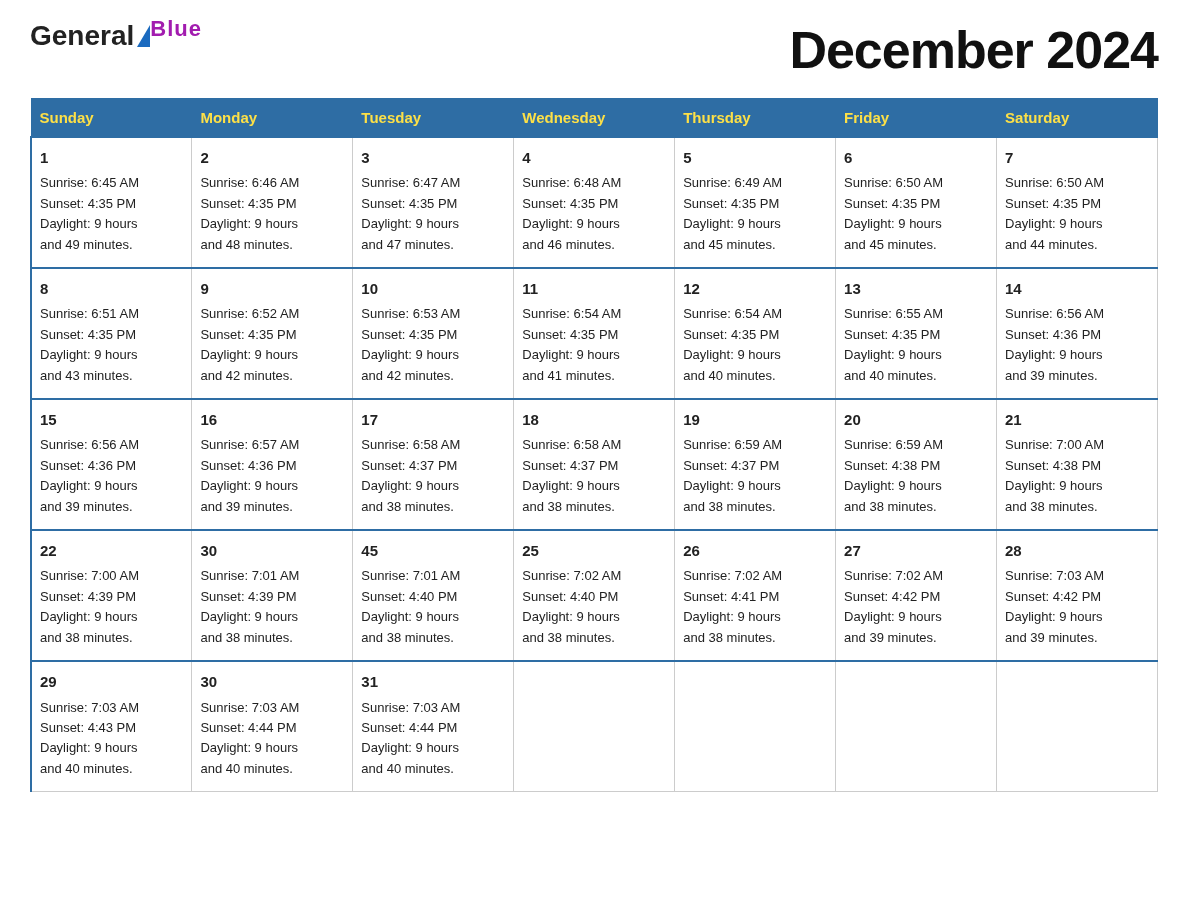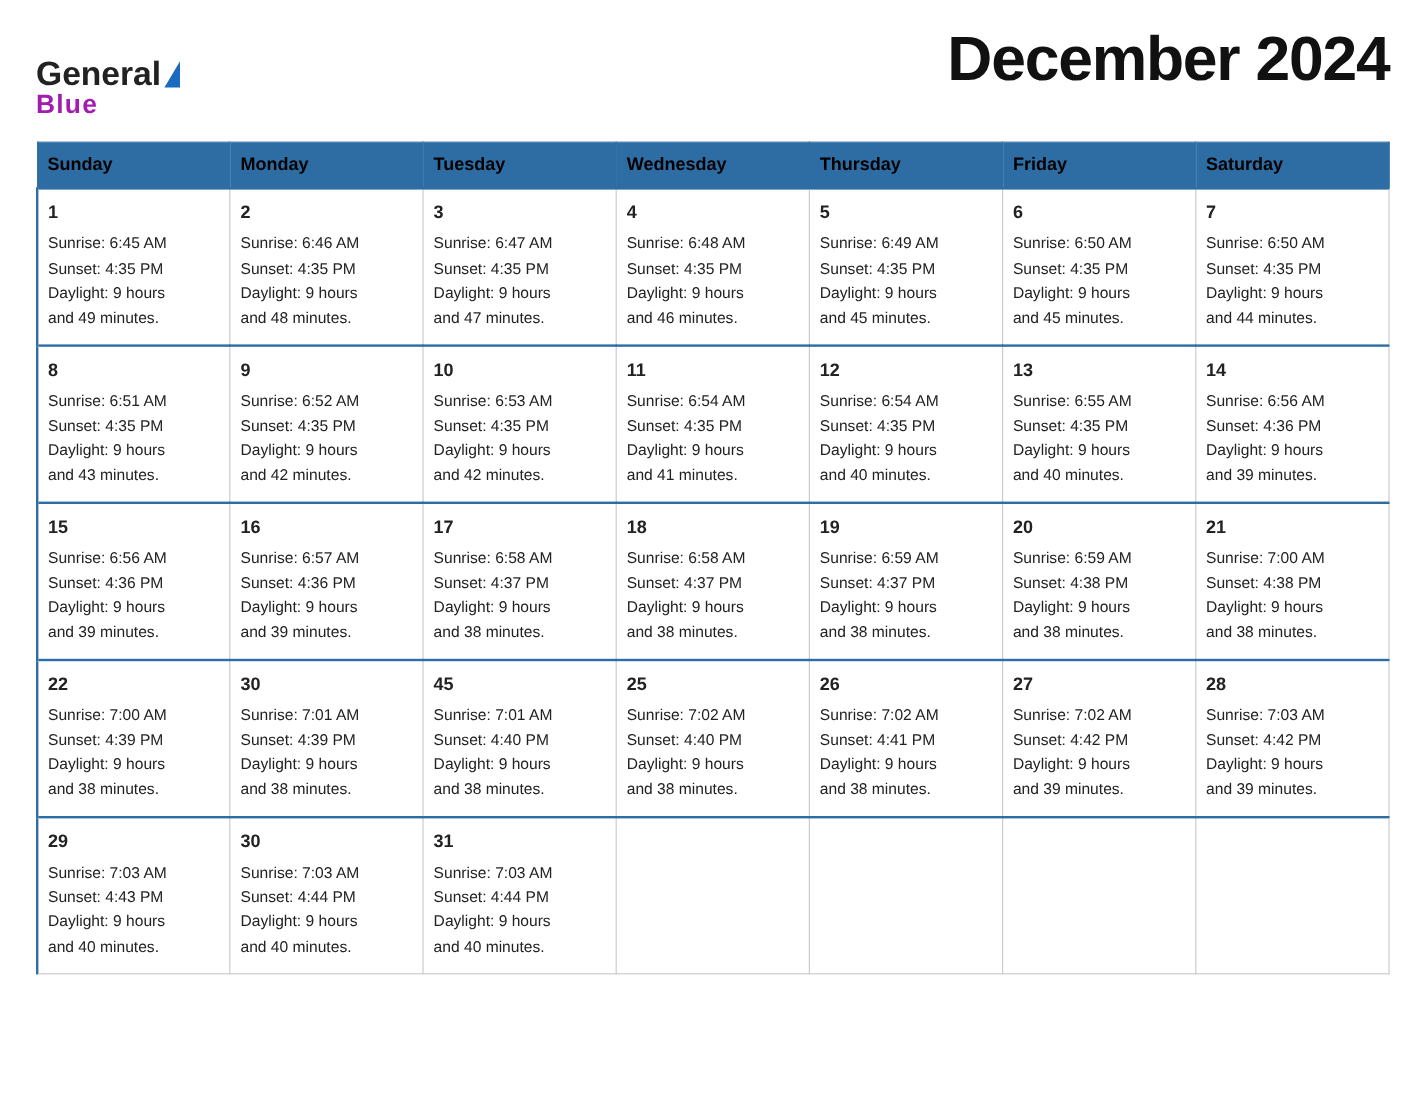--- a/index.html
+++ b/index.html
@@ -12,23 +12,22 @@
       padding: 20px 30px;
     }
     .header {
       display: flex;
       justify-content: space-between;
       align-items: flex-start;
       margin-bottom: 18px;
     }
     .logo {
       display: flex;
-      flex-direction: column;
+      flex-direction: row;
       align-items: flex-start;
-      margin-top: 26px;
     }
     .title-block {
       text-align: right;
     }
     .title-block h1 {
       font-size: 52px;
       font-weight: 900;
       color: #111;
       letter-spacing: -1px;
     }
@@ -37,21 +36,21 @@
       font-weight: normal;
       color: #444;
     }
     table {
       width: 100%;
       border-collapse: collapse;
       table-layout: fixed;
     }
     thead tr th {
       background-color: #2e6da4;
-      color: #000000;
+      color: #fde047;
       font-size: 15px;
       font-weight: bold;
       padding: 10px 8px;
       text-align: left;
       border: 1px solid #2e6da4;
     }
     tbody tr td {
       vertical-align: top;
       padding: 8px 8px 12px 8px;
       border: 1px solid #ccc;

